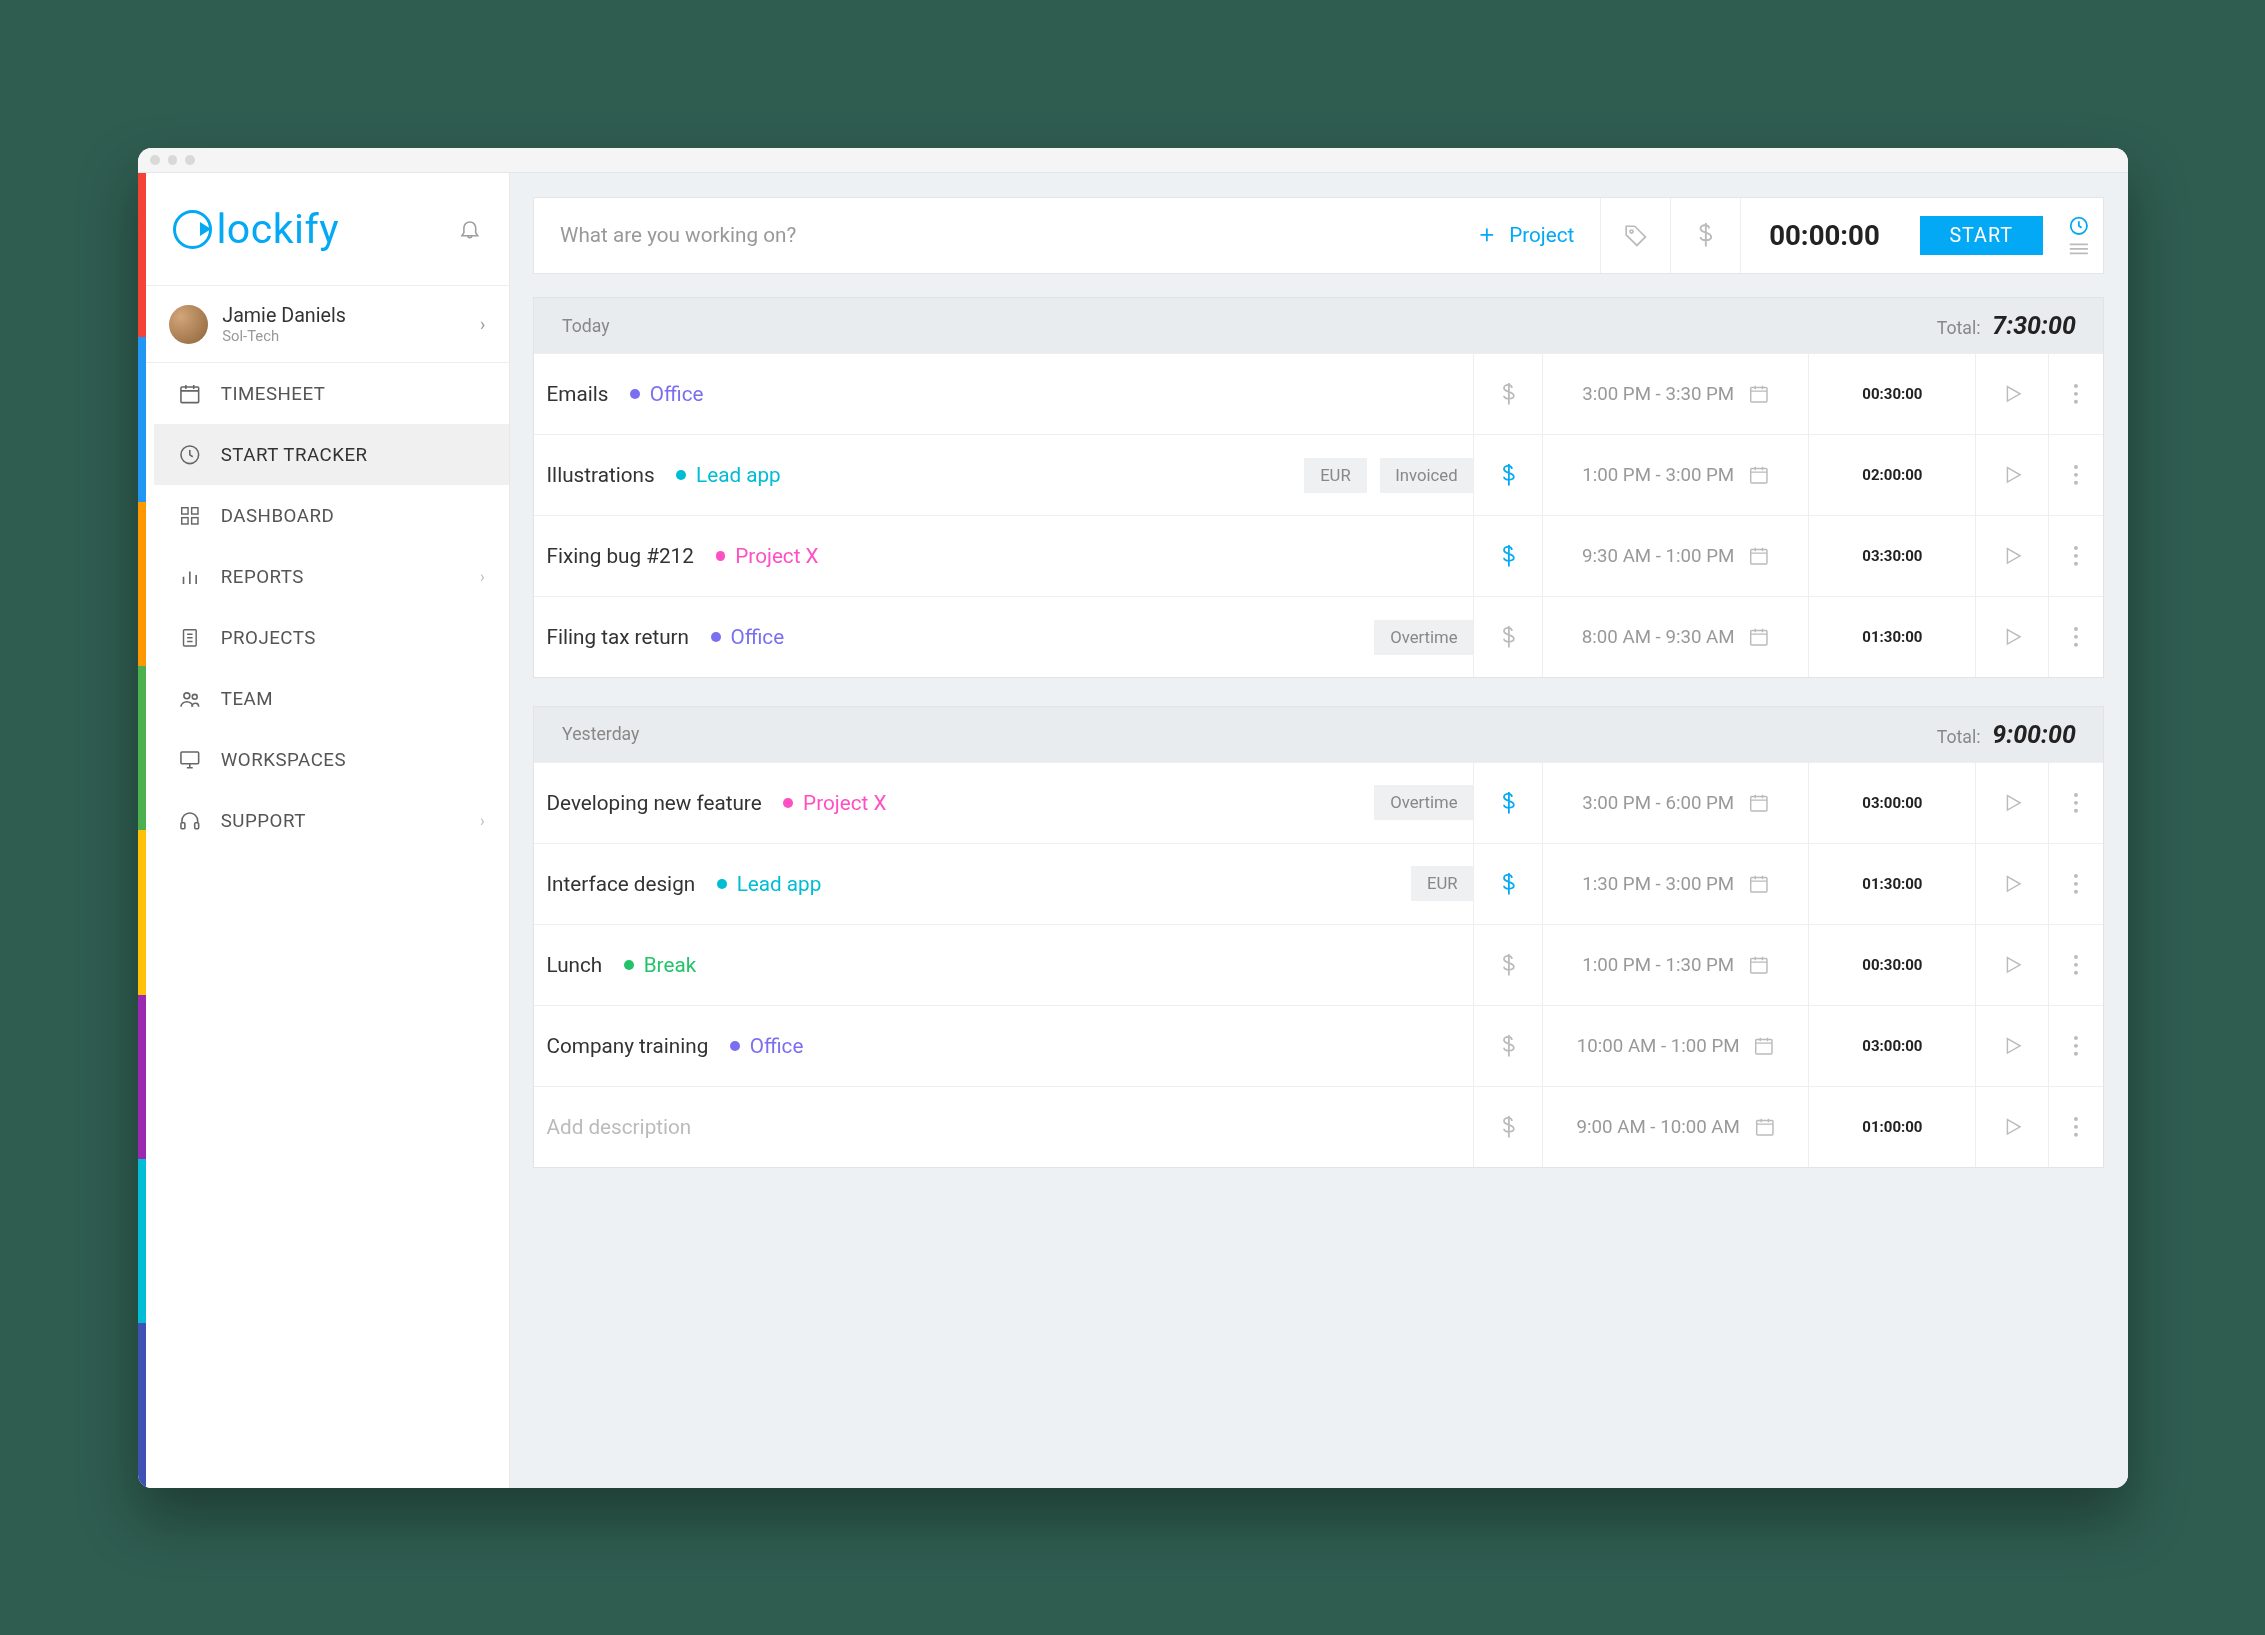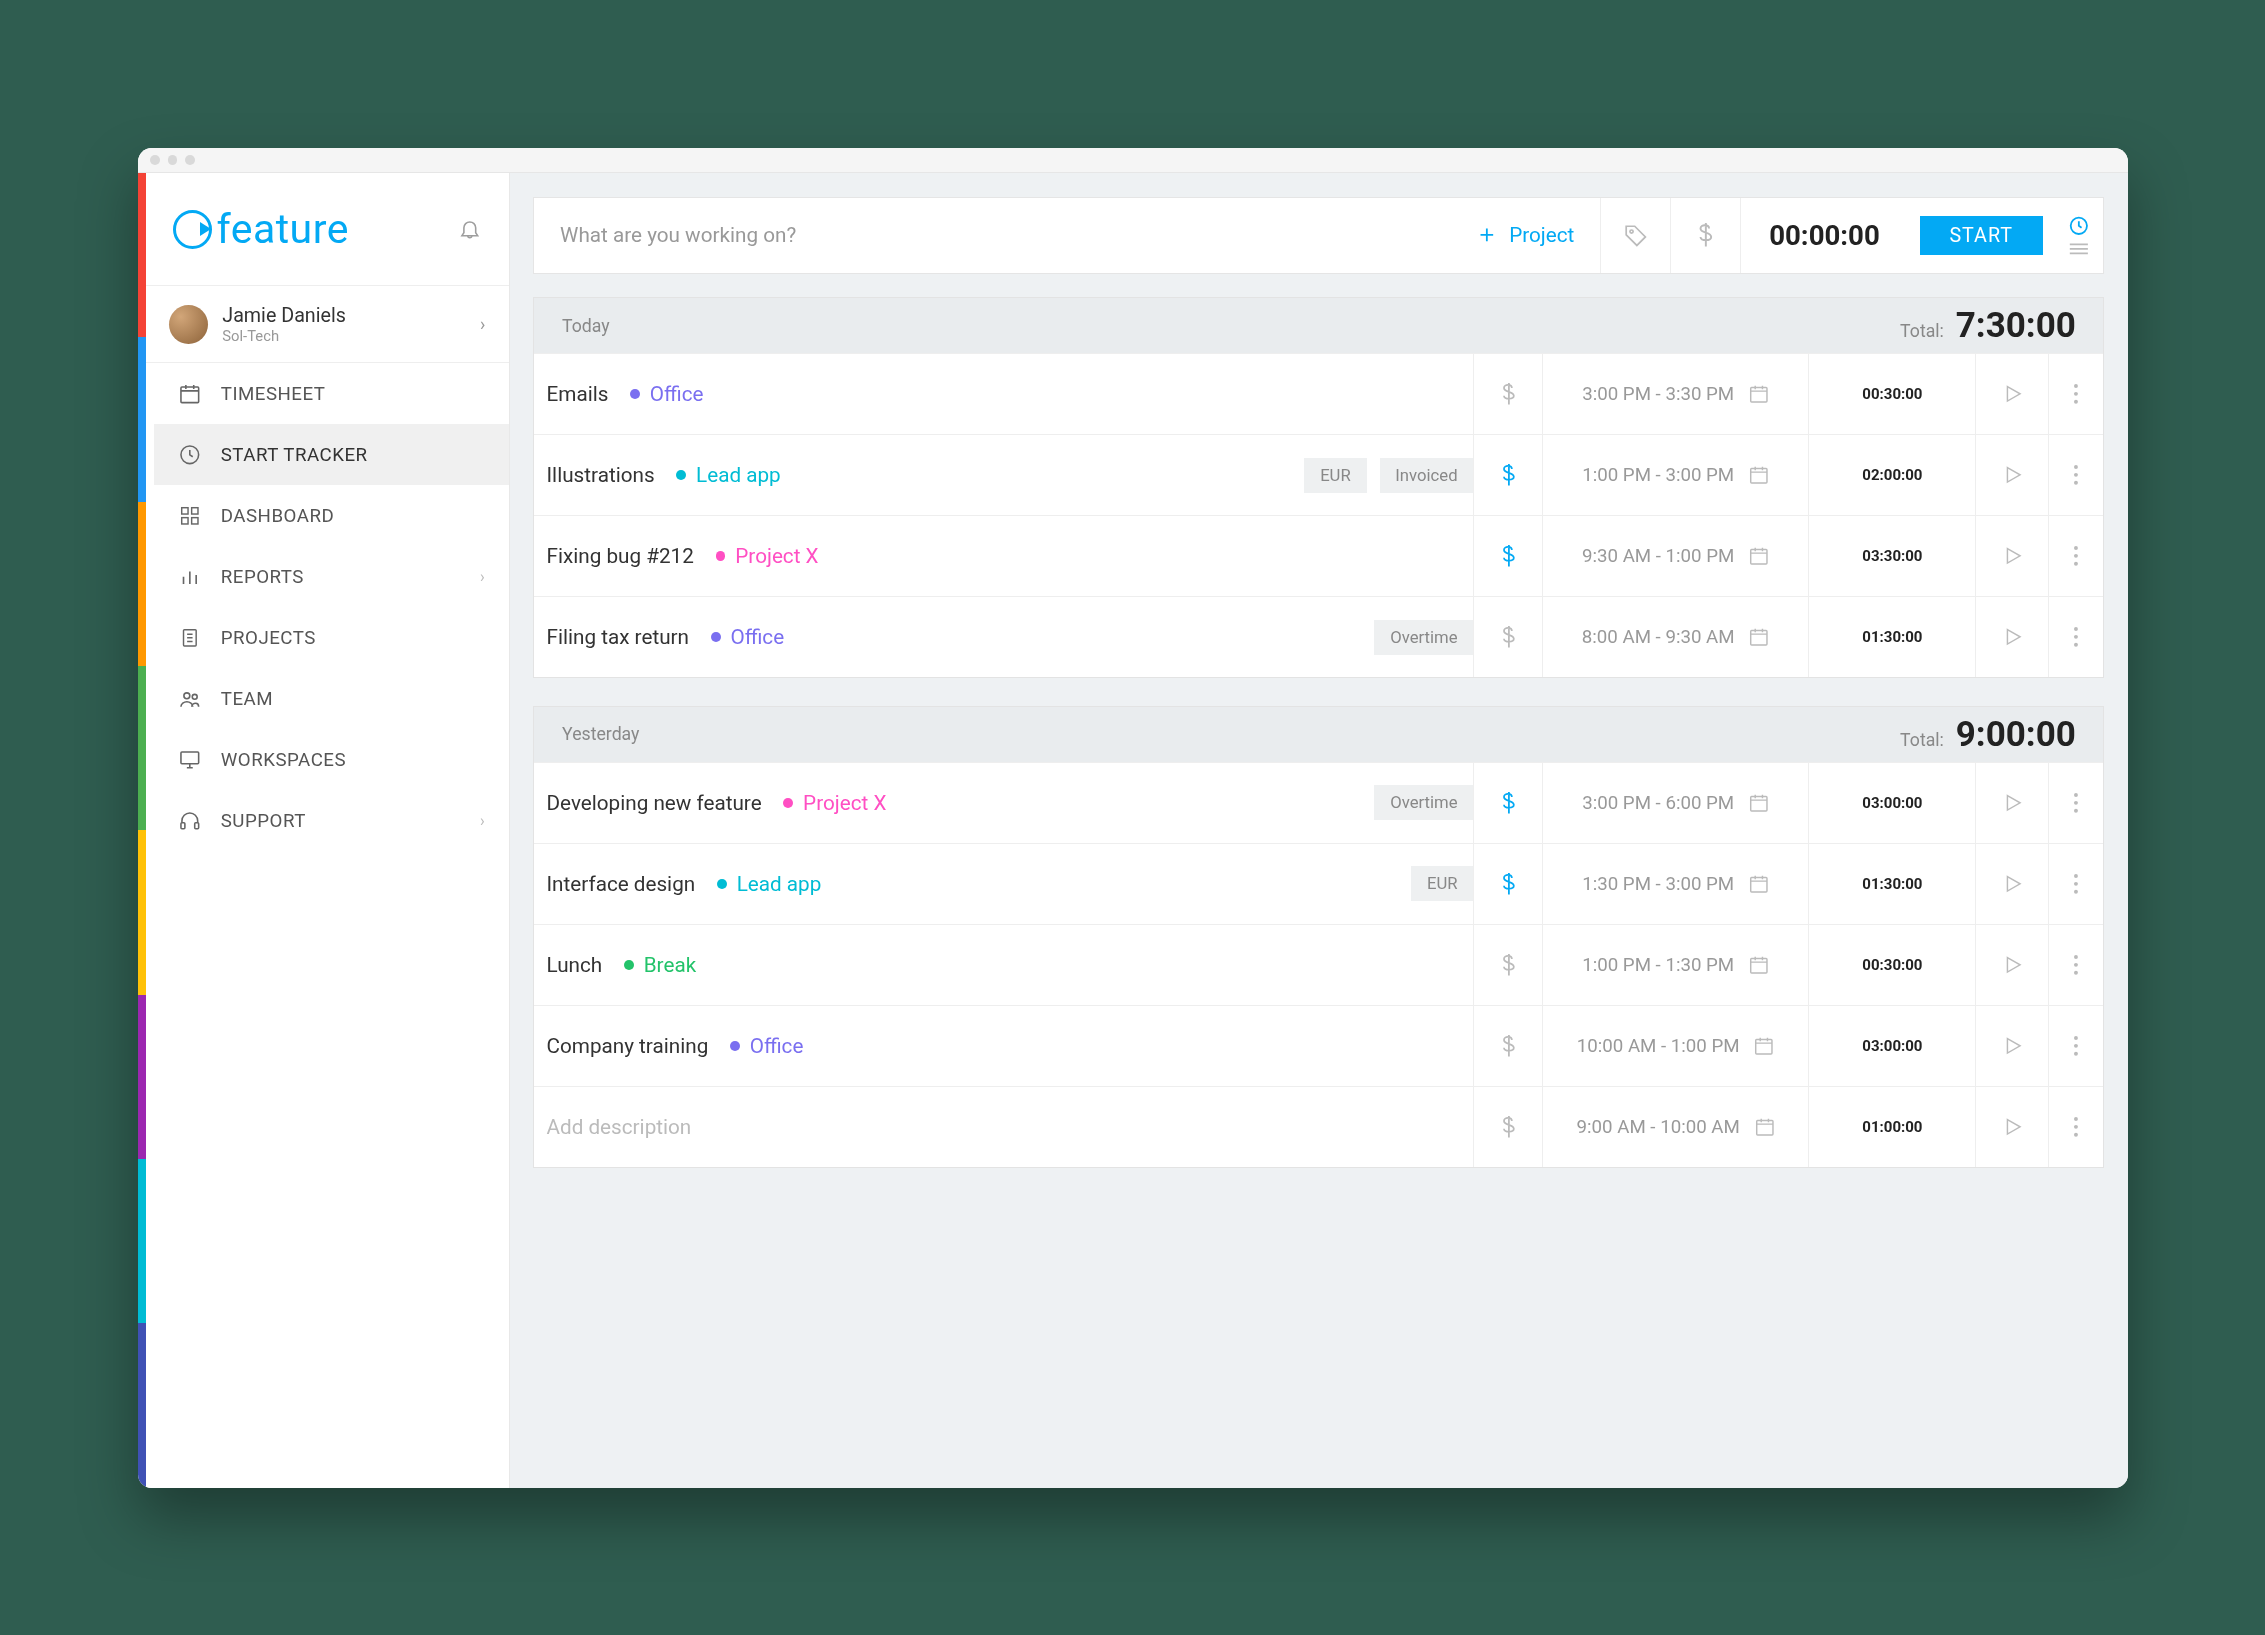--- a/index.html
+++ b/index.html
@@ -36,21 +36,21 @@
   .tb-timer { width:167px; text-align:center; font-size:27.6px; font-weight:700; color:#222;}
   .start-btn { background:#03a9f4; color:#fff; font-size:19.7px; letter-spacing:1px; height:39px; padding:0 29.6px; display:flex; align-items:center; justify-content:center; margin:0 11.8px; cursor:pointer;}
   .mode-col { width:49px; display:flex; flex-direction:column; align-items:center; justify-content:center; gap:5.9px; }
   .mode-clock { color:#03a9f4;}
   .mode-list { color:#bbb; }
 
   .groups { padding:23.6px; overflow:auto; display:flex; flex-direction:column; gap:27.6px;}
   .group { background:#fff; border:1px solid #e3e3e3; }
   .group-head { background:#e9ecee; height:55px; display:flex; align-items:center; padding:0 27.6px; color:#888; font-size:17.7px;}
   .group-total { margin-left:auto; font-size:17.7px; color:#888;}
-  .group-total-val { color:#222; font-size:35px; font-weight:700; margin-left:11.8px;}
+  .group-total-val { color:#222; font-size:25px; font-weight:700; margin-left:11.8px;font-style:italic;}
   .entry { display:flex; align-items:center; height:81px; border-top:1px solid #eee; padding-left:12px;}
   .entry-desc { font-size:20.7px; color:#333; min-width:0;}
   .entry-desc.ph { color:#bbb;}
   .proj-dot { width:9.9px; height:9.9px; border-radius:50%; display:inline-block; margin:0 9.9px 0 21.7px;}
   .entry-proj { font-size:20.7px;}
   .spacer { flex:1; }
   .tag { background:#eef0f1; color:#888; font-size:16.7px; padding:7.9px 15.8px; margin-left:13px;}
   .cell { border-left:1px solid #eee; height:100%; display:flex; align-items:center; justify-content:center;}
   .cell-bill{ width:69px; color:#bbb;}
   .cell-bill.on{ color:#03a9f4;}
@@ -79,21 +79,21 @@
         <div style="background: rgb(255, 193, 7);"></div>
         <div style="background: rgb(156, 39, 176);"></div>
         <div style="background: rgb(0, 188, 212);"></div>
         <div style="background: rgb(63, 81, 181);"></div>
       </div>
 
     <aside class="sidebar">
       <div class="logo-row">
         <div class="logo-text">
           <span class="logo-c"></span>
-          <span>feature</span>
+          <span>lockify</span>
         </div>
         <span class="bell">
           <svg width="23.6" height="23.6" viewBox="0 0 24 24" fill="none" stroke="currentColor" stroke-width="1.6">
               <path d="M18 16v-5a6 6 0 10-12 0v5l-2 3h16l-2-3z"></path>
               <path d="M10 19a2 2 0 004 0"></path>
             </svg>
         </span>
       </div>
 
       <div class="user-row">

